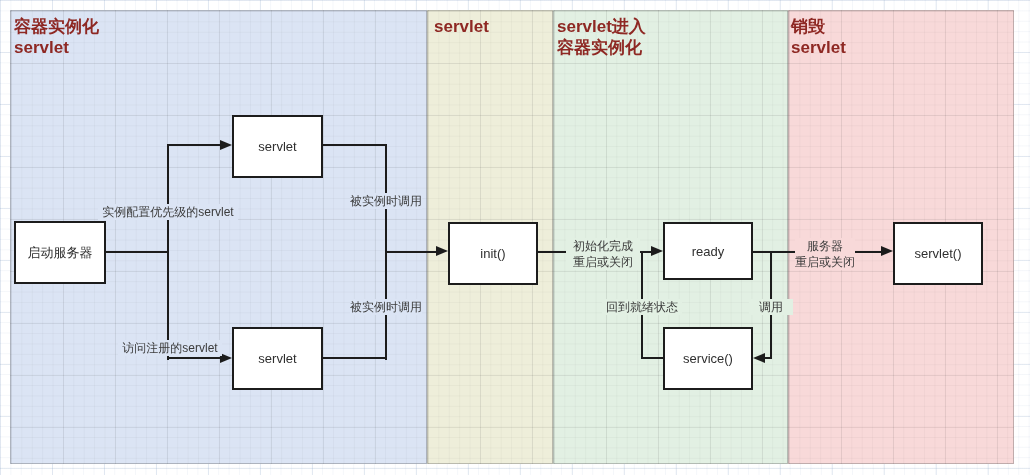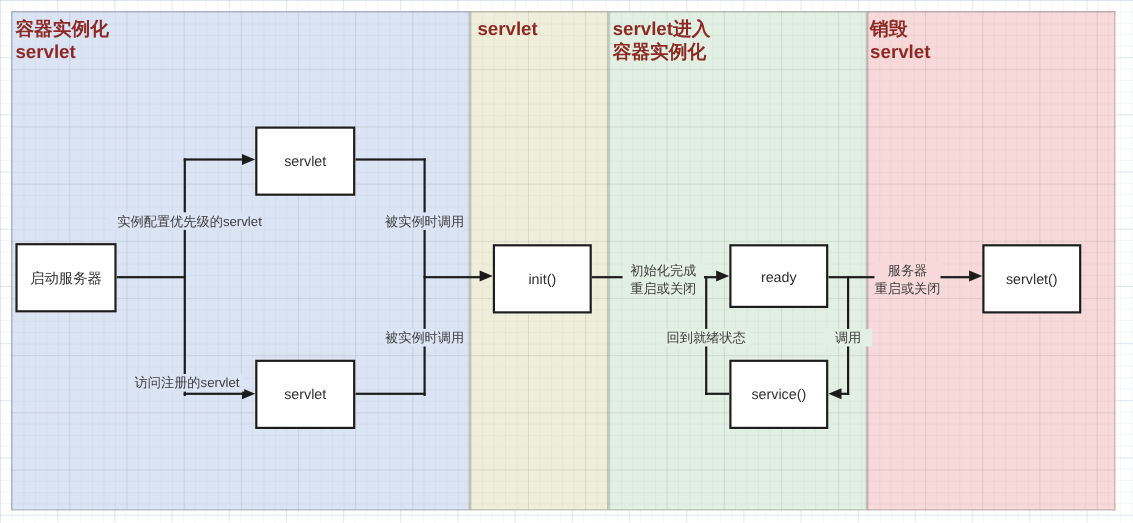--- a/index.html
+++ b/index.html
@@ -104,21 +104,21 @@
   <div class="h-line" style="left:538px;top:251px;width:115px;"></div>
   <div class="arrow-r" style="left:651px;top:246px;"></div>
   <div class="h-line" style="left:753px;top:251px;width:130px;"></div>
   <div class="arrow-r" style="left:881px;top:246px;"></div>
   <div class="v-line" style="left:770px;top:251px;height:108px;"></div>
   <div class="h-line" style="left:763px;top:357px;width:9px;"></div>
   <div class="arrow-l" style="left:753px;top:353px;"></div>
   <div class="h-line" style="left:641px;top:357px;width:23px;"></div>
   <div class="v-line" style="left:641px;top:251px;height:108px;"></div>
 
-  <div class="edge-label lbl-blue" style="left:98px;top:193px;width:140px;text-align:right;">实例配置优先级的servlet</div>
+  <div class="edge-label lbl-blue" style="left:98px;top:204px;width:140px;">实例配置优先级的servlet</div>
   <div class="edge-label lbl-blue" style="left:118px;top:300px;width:104px;margin-top:40px;">访问注册的servlet</div>
   <div class="edge-label lbl-blue" style="left:350px;top:193px;width:72px;">被实例时调用</div>
   <div class="edge-label lbl-blue" style="left:350px;top:299px;width:72px;">被实例时调用</div>
   <div class="edge-label lbl-green" style="left:566px;top:238px;width:74px;text-align:center;">
     <div>初始化完成</div>
     <div>重启或关闭</div>
   </div>
   <div class="edge-label lbl-green" style="left:602px;top:299px;width:80px;">回到就绪状态</div>
   <div class="edge-label lbl-green" style="left:749px;top:299px;width:44px;">调用</div>
   <div class="edge-label lbl-pink" style="left:795px;top:238px;width:60px;">

